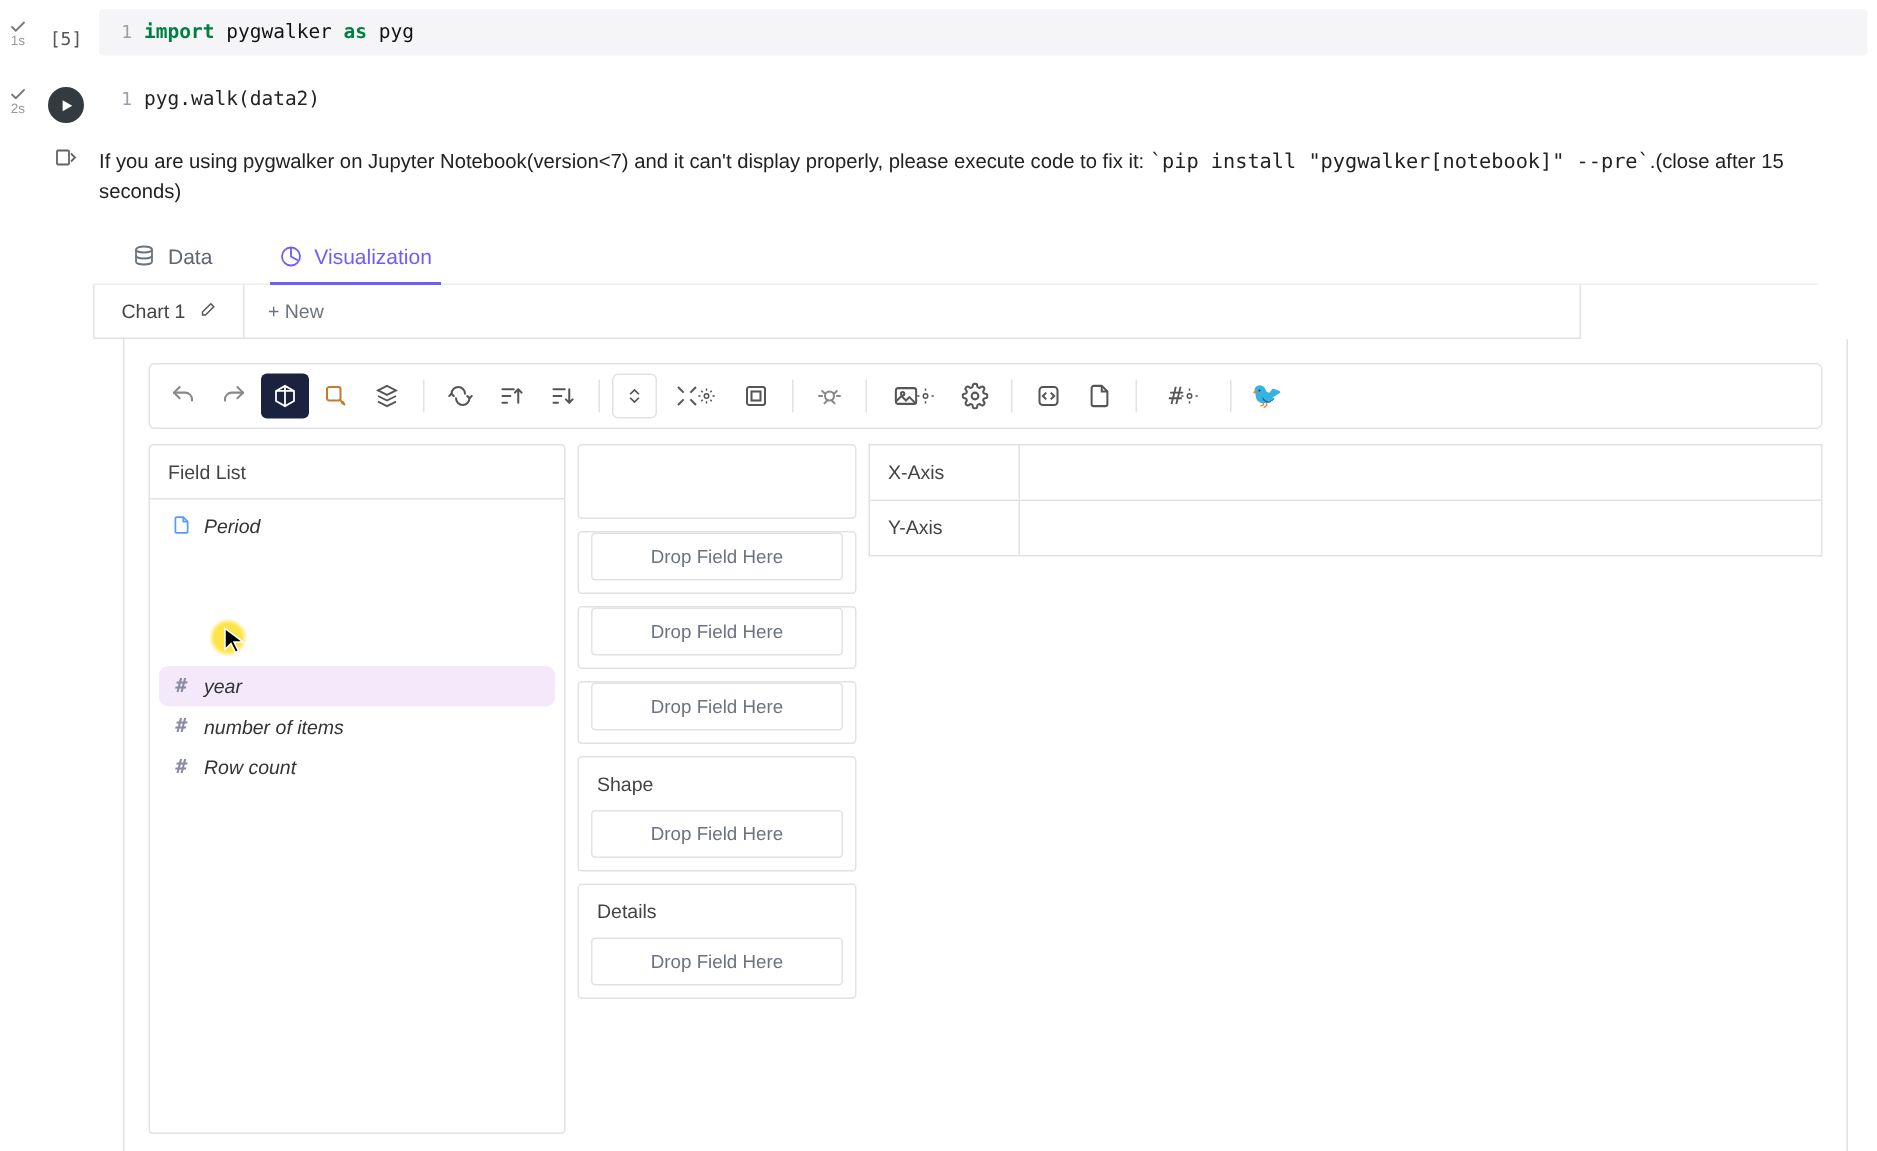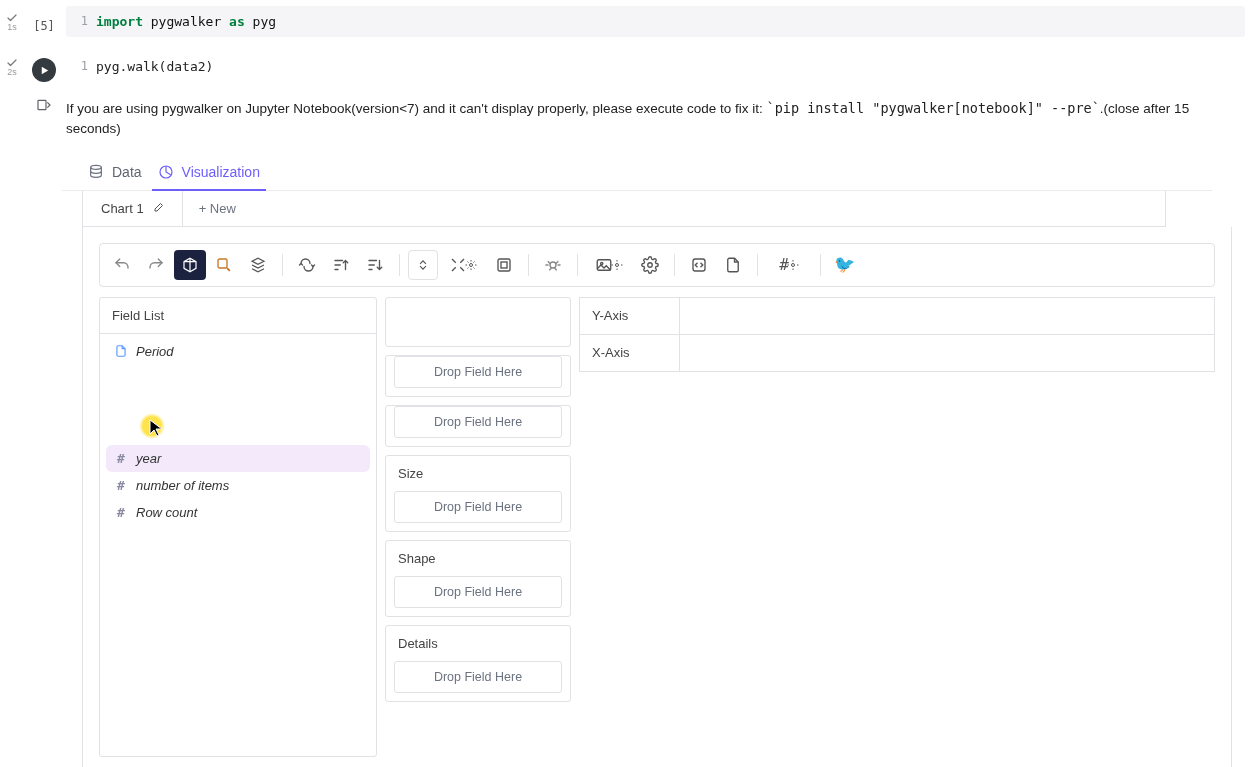--- a/index.html
+++ b/index.html
@@ -94,43 +94,43 @@
     line-height: 1.5;
   }
   .output-text code {
     font-family: ui-monospace, SFMono-Regular, Menlo, monospace;
   }
 
   
   .viz-tabs {
     margin: 6px 0 0 62px;
     display: flex;
-    gap: 12px;
+    gap: 40px;
     align-items: flex-start;
     border-bottom: 1px solid var(--border-light);
     padding: 4px 0 0 24px;
     width: 1150px;
   }
   .viz-tab {
     display:flex; align-items:center; gap:8px;
     padding: 8px 2px 10px;
     font-size: 14px;
     color: #5f6672;
     position: relative;
   }
   .viz-tab.active { color: var(--purple); font-weight: 500; }
   .viz-tab.active::after {
     content:""; position:absolute; left:-4px; right:-4px; bottom:-1px;
     height:2px; background: var(--purple);
   }
 
   
   .chart-tabs {
-    margin-left: 82px;
-    width: 1084px;
+    margin-left: 62px;
+    width: 992px;
     border: 1px solid var(--border);
     border-top: none;
     display:flex;
     align-items:stretch;
   }
   .chart-tab {
     border-right: 1px solid var(--border);
     padding: 10px 18px;
     font-size: 13px;
     display:flex; align-items:center; gap:8px;
@@ -522,38 +522,37 @@
       <div class="enc-block">
         <div class="drop-slot filters-drop" style="border:none; margin:0;"></div>
       </div>
       <div class="enc-block">
         <div class="drop-slot">Drop Field Here</div>
       </div>
       <div class="enc-block">
         <div class="drop-slot">Drop Field Here</div>
       </div>
       <div class="enc-block">
-        <div class="enc-head">Size</div>
         <div class="drop-slot">Drop Field Here</div>
       </div>
       <div class="enc-block">
         <div class="enc-head">Shape</div>
         <div class="drop-slot">Drop Field Here</div>
       </div>
       <div class="enc-block">
         <div class="enc-head">Details</div>
         <div class="drop-slot">Drop Field Here</div>
       </div>
     </div>
 
     <div class="axes-col">
       <div class="axis-row">
+        <div class="axis-label">X-Axis</div>
+        <div class="axis-drop"></div>
+      </div>
+      <div class="axis-row">
         <div class="axis-label">Y-Axis</div>
         <div class="axis-drop"></div>
       </div>
-      <div class="axis-row">
-        <div class="axis-label">X-Axis</div>
-        <div class="axis-drop"></div>
-      </div>
     </div>
 
   </div>
 </div>
 
 </body></html>

